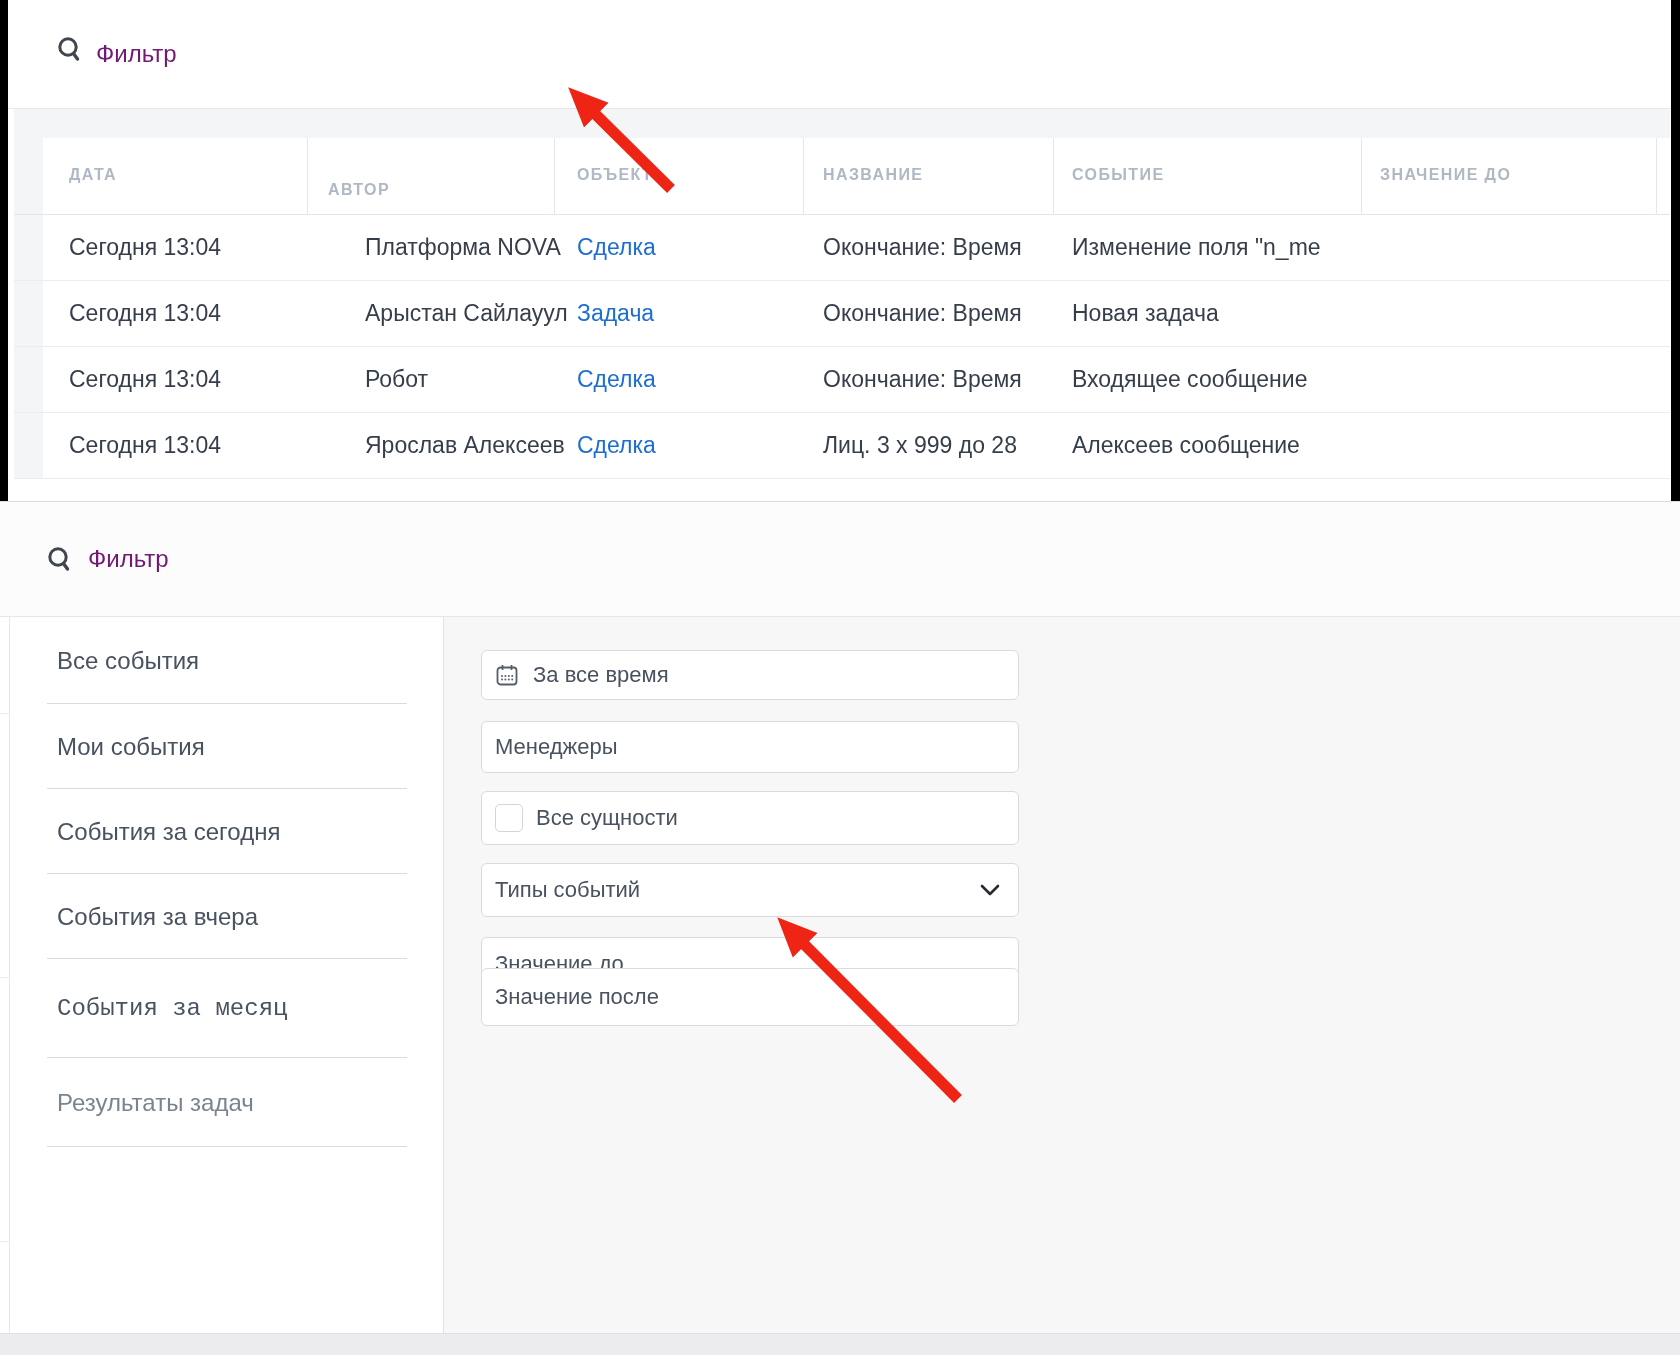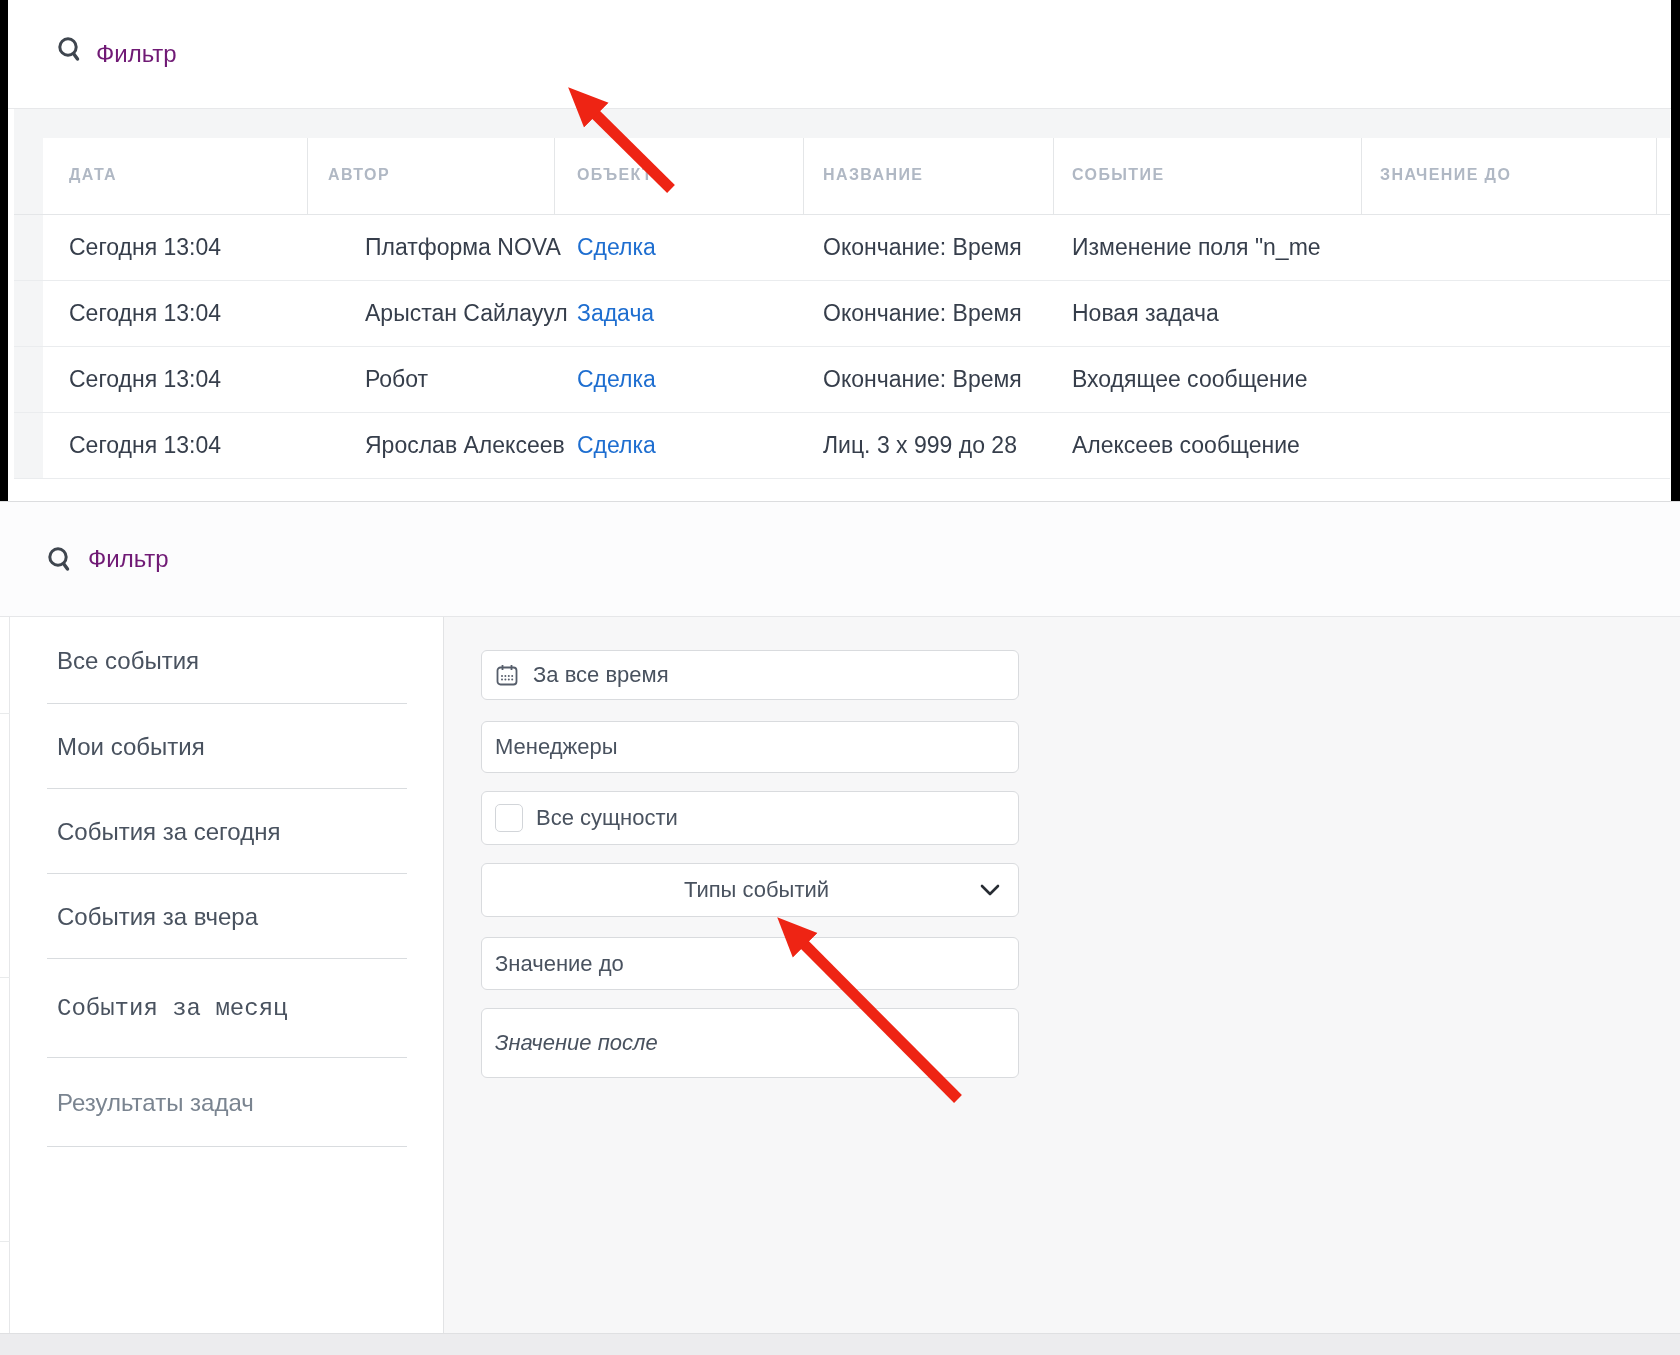--- a/index.html
+++ b/index.html
@@ -76,21 +76,21 @@
       </svg>
     </span>
     <span class="searchbar-text">Фильтр</span>
   </div>
 
   <div class="abs" id="table-card"></div>
   <div class="abs" id="cells-bg"></div>
   <div class="abs" id="card-bottom-white"></div>
 
   <div class="abs th" style="left:69px;">ДАТА</div>
-  <div class="abs th" style="left:328px;">АВТОР</div>
+  <div class="abs th" style="left:328px;margin-top:15px;">АВТОР</div>
   <div class="abs th" style="left:577px;">ОБЪЕКТ</div>
   <div class="abs th" style="left:823px;">НАЗВАНИЕ</div>
   <div class="abs th" style="left:1072px;">СОБЫТИЕ</div>
   <div class="abs th" style="left:1380px;">ЗНАЧЕНИЕ ДО</div>
 
   <div class="abs col-divider" style="left:307px;"></div>
   <div class="abs col-divider" style="left:554px;"></div>
   <div class="abs col-divider" style="left:803px;"></div>
   <div class="abs col-divider" style="left:1053px;"></div>
   <div class="abs col-divider" style="left:1361px;"></div>
@@ -184,34 +184,34 @@
 
   <div class="field" style="top:721px; height:52px;">
     <span>Менеджеры</span>
   </div>
 
   <div class="field" style="top:791px; height:54px;">
     <span class="checkbox"></span>
     <span>Все сущности</span>
   </div>
 
-  <div class="field" style="top:863px; height:54px;justify-content:center;">
+  <div class="field" style="top:863px; height:54px;">
     <span>Типы событий</span>
     <span class="chev">
       <svg viewBox="0 0 24 24" width="24" height="24" fill="none" stroke="#272c33" stroke-width="2.6" stroke-linecap="round" stroke-linejoin="round">
         <path d="M4 8 L12 16 L20 8"></path>
       </svg>
     </span>
   </div>
 
   <div class="field" style="top:937px; height:53px;">
     <span>Значение до</span>
   </div>
 
-  <div class="field" style="top:1008px; height:70px;font-style:italic;">
+  <div class="field" style="top:968px; height:58px;">
     <span>Значение после</span>
   </div>
 
   <div class="abs" id="bottom-band"></div>
 
   <svg class="abs" id="arrows" viewBox="0 0 1680 1355">
     <defs>
       <marker id="ah" viewBox="0 0 10 10" refX="6.5" refY="5" markerWidth="3.6" markerHeight="3.6" orient="auto">
         <polygon points="0,0.6 10,5 0,9.4" fill="#ee2414"></polygon>
       </marker>

